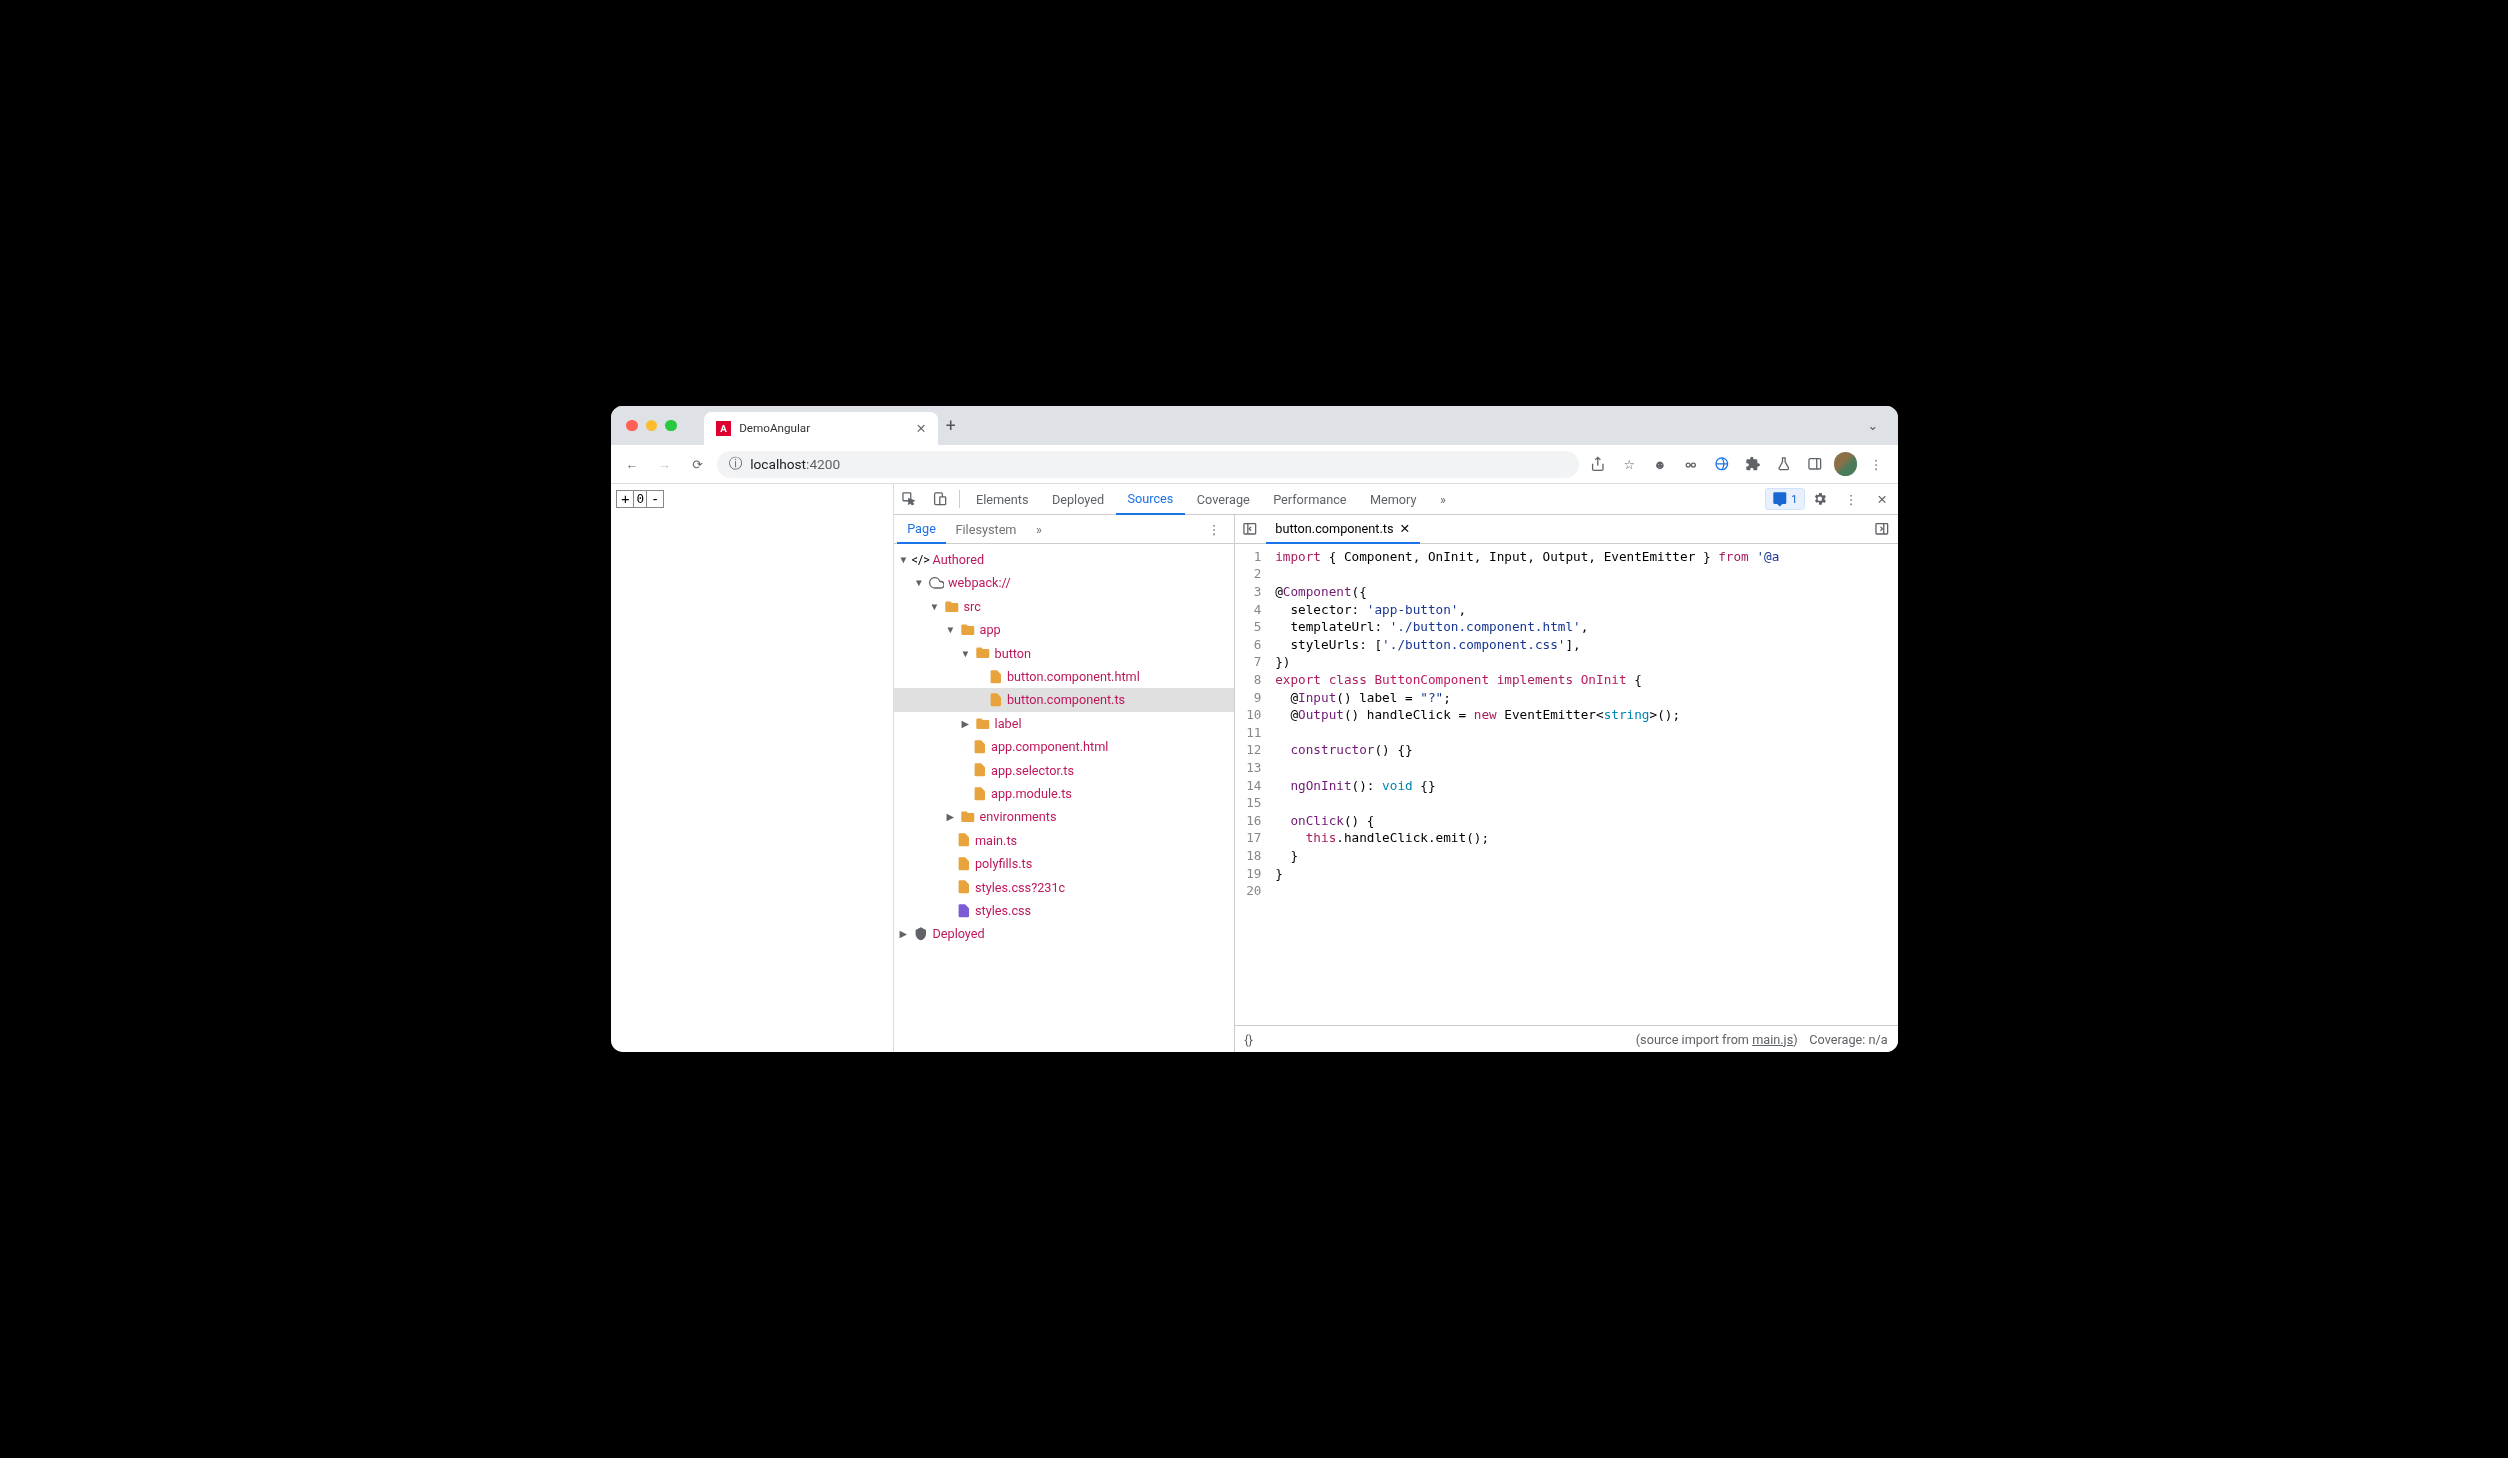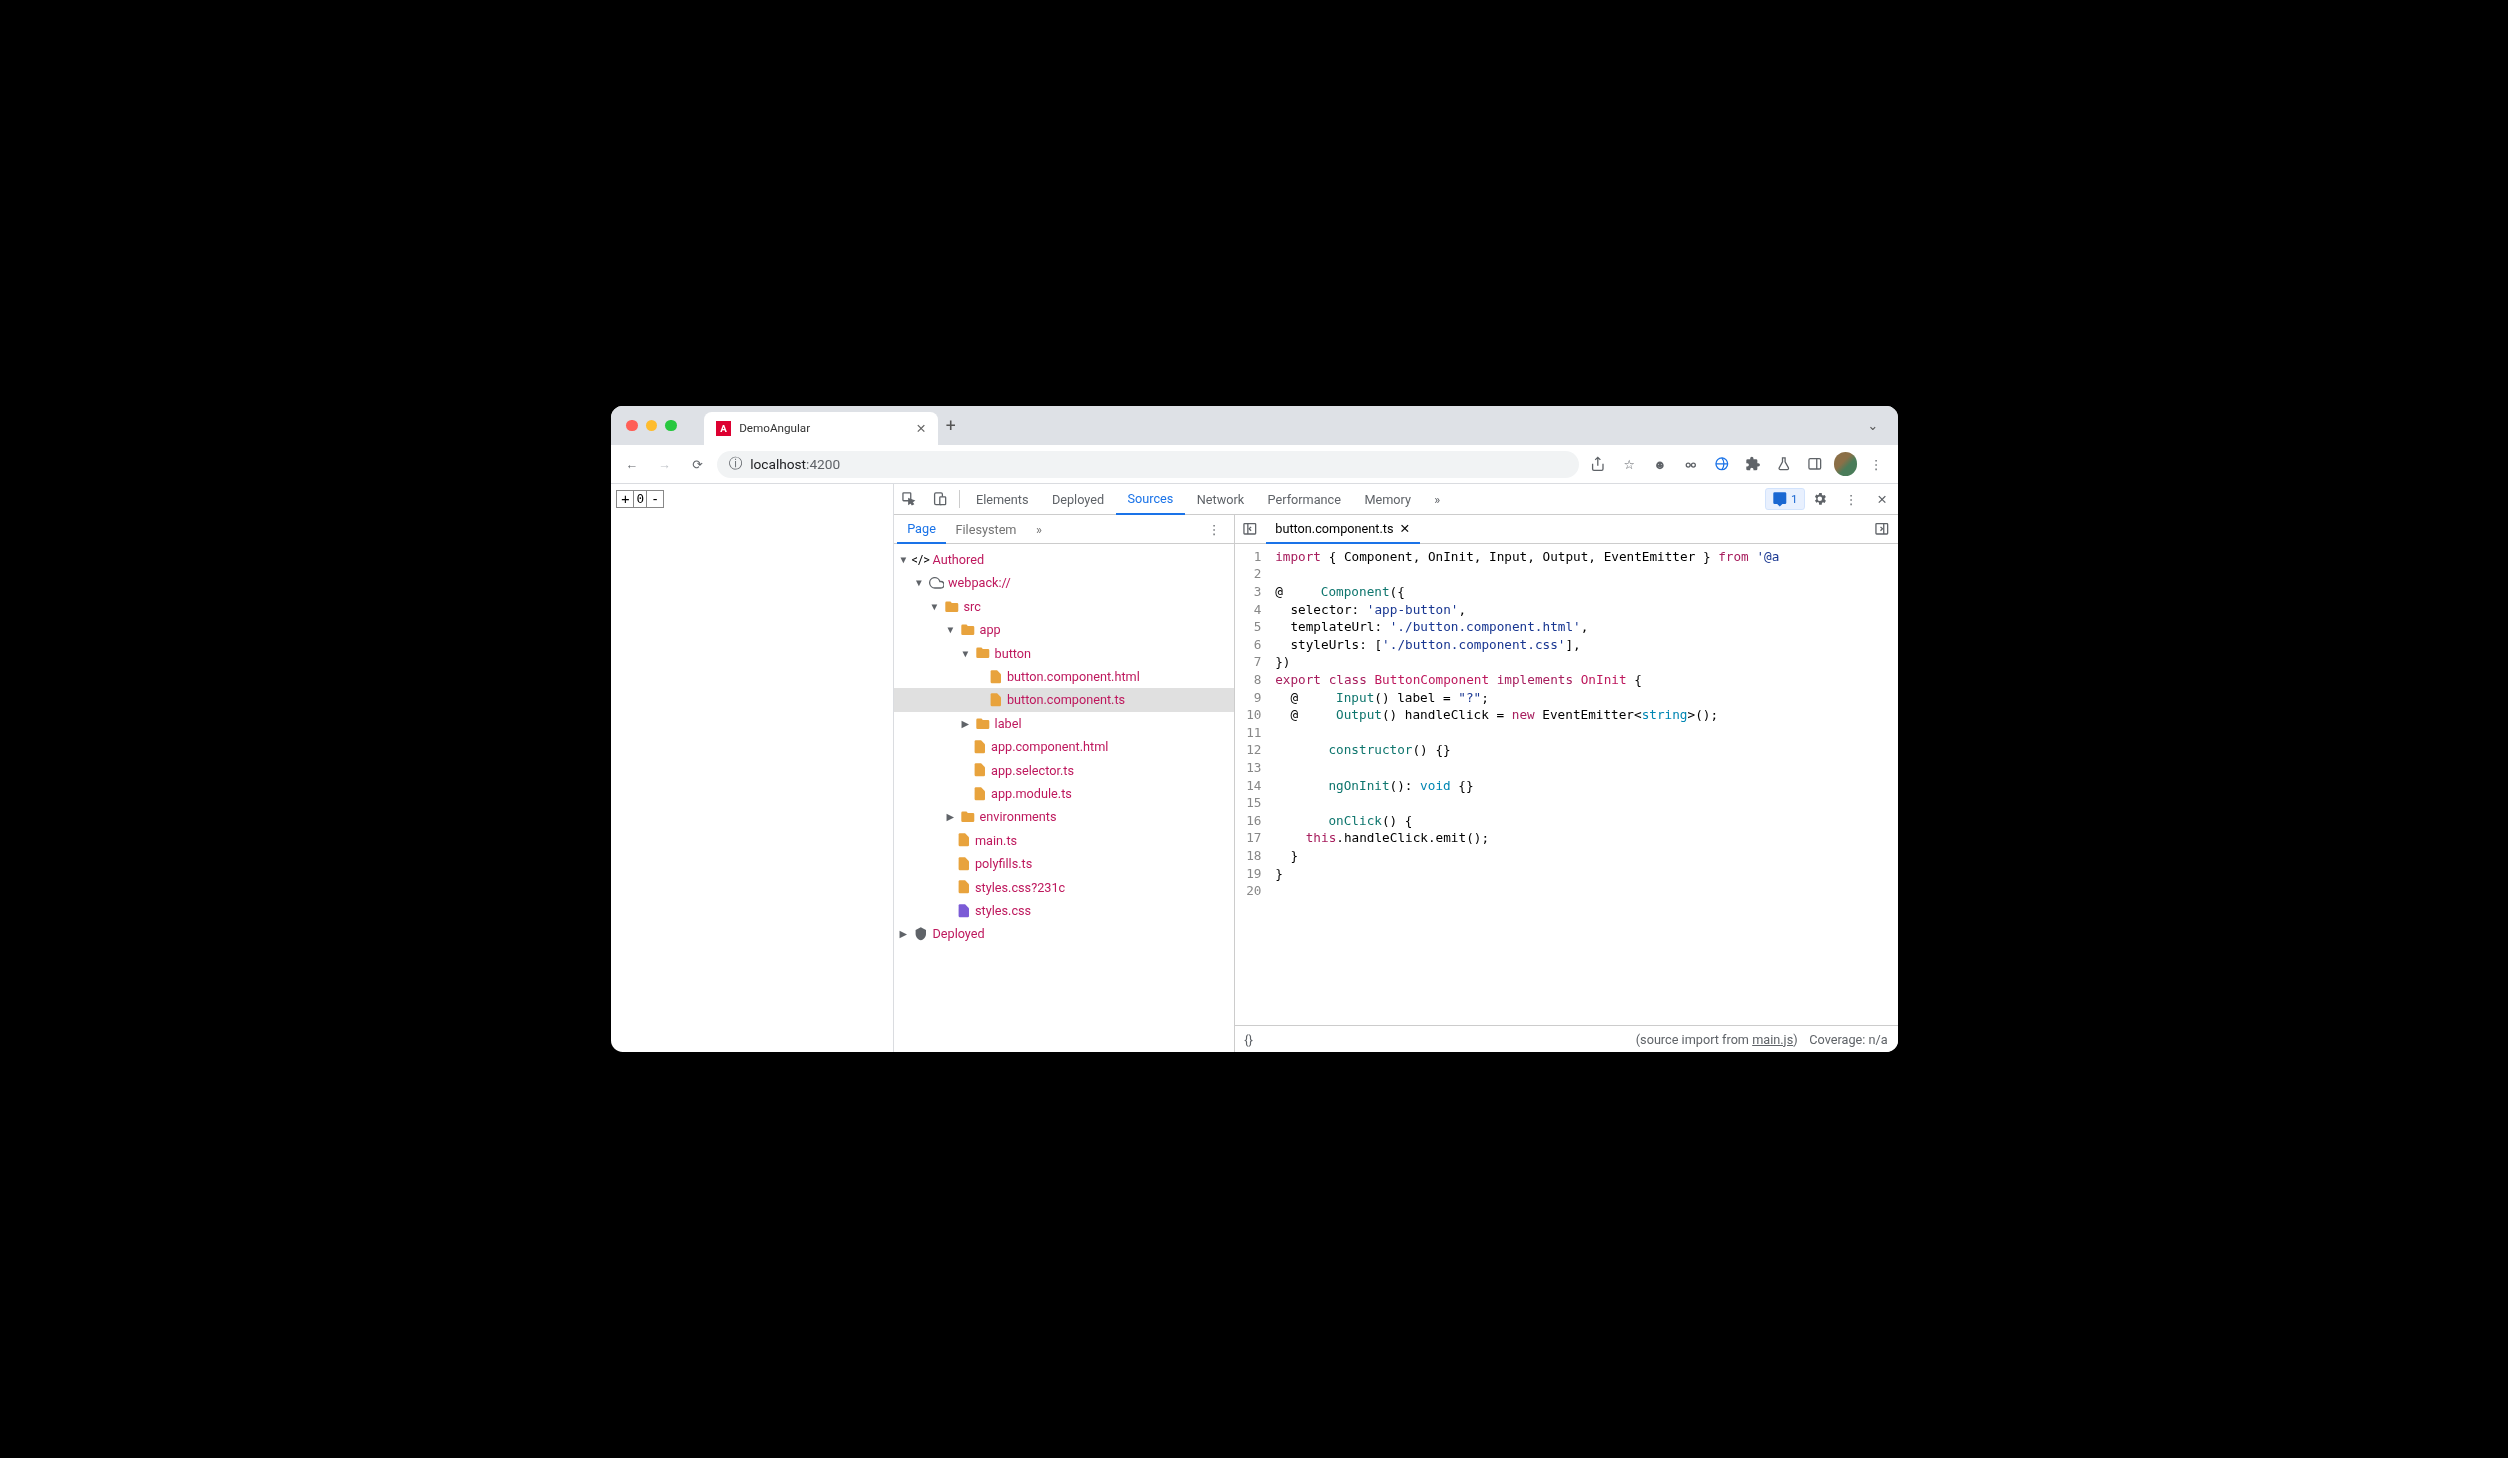--- a/index.html
+++ b/index.html
@@ -234,21 +234,21 @@
 }
 .code {
   padding: 3.9px 7.8px;
   white-space: pre;
   flex: 1;
 }
 .kw { color: #a71d5d; }
 .str { color: #183691; }
 .cls { color: #be185d; }
 .type { color: #0086b3; }
-.fn { color: #0f766e; margin-left: 38px; }
+.fn { color: #701a75; }
 .status-bar {
   height: 27px;
   border-top: 1px solid #ccc;
   display: flex; align-items: center;
   padding: 0 9.8px;
   color: #5f6368;
   font-size: 12.7px;
   gap: 11.7px;
 }
 .status-bar .sp { flex: 1; }
@@ -349,21 +349,21 @@
         <div class="dt-tab-icon">
           <svg viewBox="0 0 24 24" fill="none" stroke="currentColor" stroke-width="2">
               <rect x="4" y="3" width="12" height="18" rx="2"></rect>
               <rect x="12" y="9" width="9" height="12" rx="1" fill="#fff"></rect>
             </svg>
         </div>
         <div class="dt-divider"></div>
         <div class="dt-tab">Elements</div>
         <div class="dt-tab">Deployed</div>
         <div class="dt-tab active">Sources</div>
-        <div class="dt-tab">Network</div>
+        <div class="dt-tab">Coverage</div>
         <div class="dt-tab">Performance</div>
         <div class="dt-tab">Memory</div>
         <div class="dt-tab">»</div>
         <div class="dt-spacer"></div>
         <div class="dt-badge">
           <svg viewBox="0 0 24 24" fill="#1967d2" width="13.7" height="13.7">
               <path d="M20 2H4a2 2 0 00-2 2v14a2 2 0 002 2h4l4 4 4-4h4a2 2 0 002-2V4a2 2 0 00-2-2z"></path>
             </svg>
           <span>1</span>
         </div>

